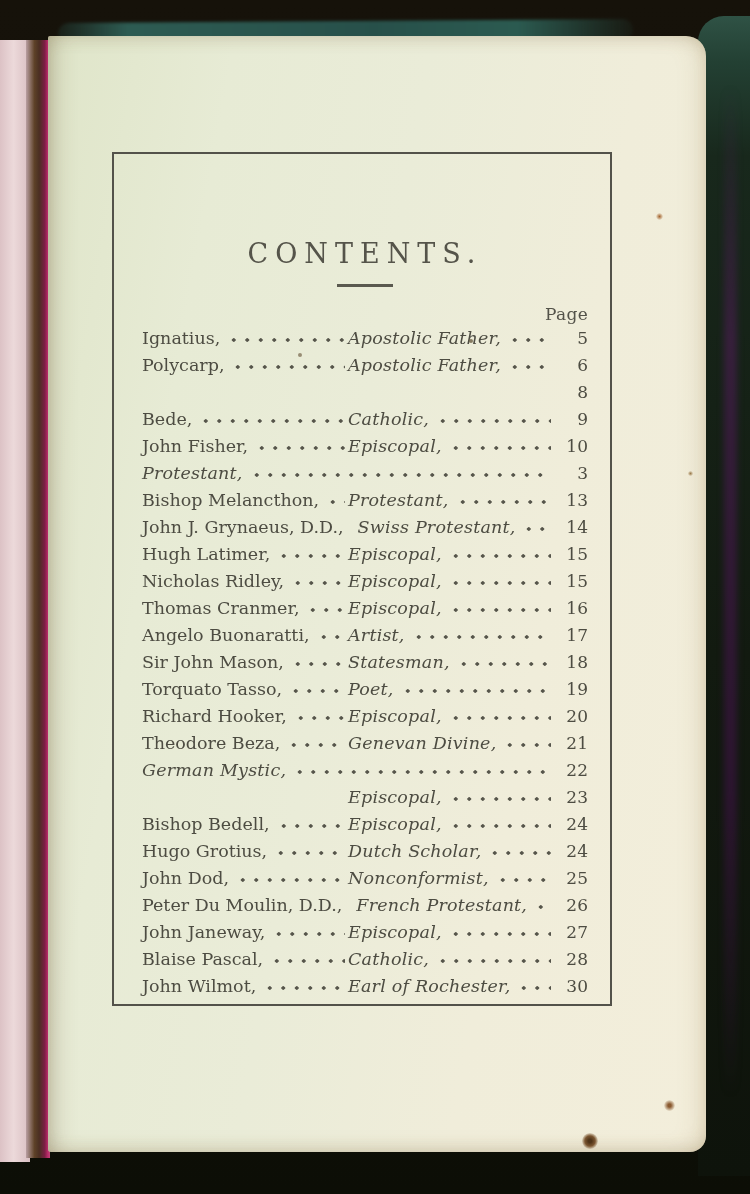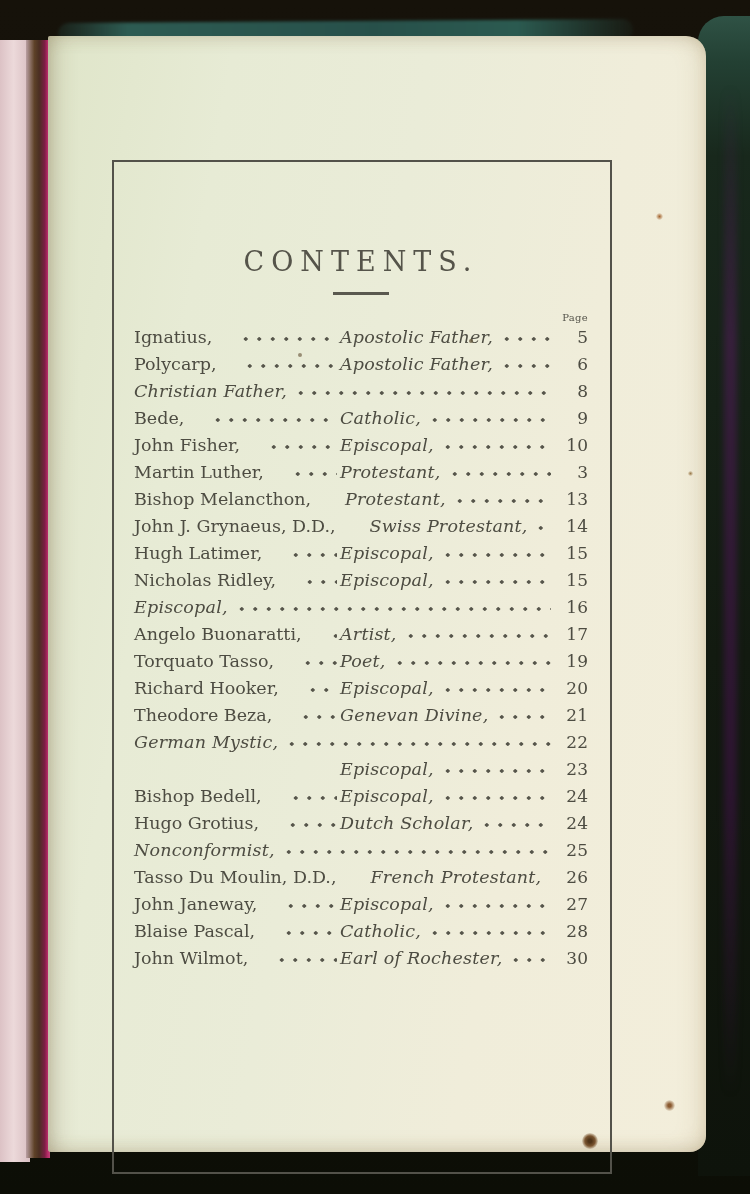--- a/index.html
+++ b/index.html
@@ -40,37 +40,37 @@
     position:absolute;left:48px;top:36px;width:658px;height:1116px;
     border-radius:2px 20px 16px 3px;
     background:linear-gradient(100deg,#dfe5c9 0%,#e7ebd5 22%,#eaecd8 45%,#f0eddA 70%,#f3eedb 100%);
     box-shadow:inset 16px 0 26px -14px rgba(90,62,32,.35),
                inset -12px 0 30px -14px rgba(140,108,52,.28),
                inset 0 -10px 24px -14px rgba(120,96,48,.25),
                inset 0 10px 22px -14px rgba(120,100,60,.2);
   }
   
   .frame{
-    position:absolute;left:64px;top:124px;width:500px;height:1014px;
+    position:absolute;left:64px;top:116px;width:500px;height:854px;
     border:2px solid #53524a;box-sizing:border-box;
-    padding:0 22px 0 20px;
+    padding:0 22px 0 28px;
   }
   .title{
     margin:84px 0 0;text-align:center;
     font-size:27px;font-weight:normal;letter-spacing:7px;
     color:#55544a;
   }
   .title-rule{width:56px;height:2.5px;background:#5a594f;margin:15px auto 0;}
   .page-label{
     margin:17px 0 2px;text-align:right;
-    font-size:10px;color:#54534a;letter-spacing:.3px;
+    font-size:17px;color:#54534a;letter-spacing:.3px;
   }
   .toc{color:#4d4c42;}
   .row{display:flex;height:27px;align-items:flex-start;font-size:17.5px;line-height:24px;}
-  .c1{display:flex;min-width:206px;flex:0 0 auto;gap:20px;}
+  .c1{display:flex;min-width:206px;flex:0 0 auto;}
   .c2{display:flex;flex:1 1 0;min-width:0;}
   .c3{width:34px;flex:0 0 auto;text-align:right;font-size:17px;}
   .name{white-space:nowrap;}
   .desc{white-space:nowrap;font-style:italic;letter-spacing:.2px;}
   .dots{
     flex:1 1 auto;min-width:6px;margin:0 3px 0 5px;align-self:stretch;
     background-image:radial-gradient(circle,rgba(77,76,66,.95) 1.5px,rgba(77,76,66,0) 2px);
     background-size:13.5px 6px;background-repeat:repeat-x;
     background-position:left 2px bottom 7px;
   }
@@ -124,21 +124,20 @@
     </span>
     <span class="c2">
       <span class="desc">Apostolic Father,</span>
       <span class="dots"></span>
     </span>
     <span class="c3">6</span>
   </div>
 
   <div class="row">
     <span class="c2">
-      <span class="desc">Christian Father,</span>
       <span class="dots"></span>
     </span>
     <span class="c3">8</span>
   </div>
 
   <div class="row">
     <span class="c1">
       <span class="name">Bede,</span>
       <span class="dots"></span>
     </span>
@@ -155,24 +154,20 @@
       <span class="dots"></span>
     </span>
     <span class="c2">
       <span class="desc">Episcopal,</span>
       <span class="dots"></span>
     </span>
     <span class="c3">10</span>
   </div>
 
   <div class="row">
-    <span class="c1">
-      <span class="name">Martin Luther,</span>
-      <span class="dots"></span>
-    </span>
     <span class="c2">
       <span class="desc">Protestant,</span>
       <span class="dots"></span>
     </span>
     <span class="c3">3</span>
   </div>
 
   <div class="row">
     <span class="c1">
       <span class="name">Bishop Melancthon,</span>
@@ -215,39 +210,54 @@
       <span class="dots"></span>
     </span>
     <span class="c2">
       <span class="desc">Episcopal,</span>
       <span class="dots"></span>
     </span>
     <span class="c3">15</span>
   </div>
 
   <div class="row">
+    <span class="c1">
+      <span class="name">Thomas Cranmer,</span>
+      <span class="dots"></span>
+    </span>
     <span class="c2">
       <span class="desc">Episcopal,</span>
       <span class="dots"></span>
     </span>
     <span class="c3">16</span>
   </div>
 
   <div class="row">
     <span class="c1">
       <span class="name">Angelo Buonaratti,</span>
       <span class="dots"></span>
     </span>
     <span class="c2">
       <span class="desc">Artist,</span>
       <span class="dots"></span>
     </span>
     <span class="c3">17</span>
   </div>
 
+  <div class="row">
+    <span class="c1">
+      <span class="name">Sir John Mason,</span>
+      <span class="dots"></span>
+    </span>
+    <span class="c2">
+      <span class="desc">Statesman,</span>
+      <span class="dots"></span>
+    </span>
+    <span class="c3">18</span>
+  </div>
 
   <div class="row">
     <span class="c1">
       <span class="name">Torquato Tasso,</span>
       <span class="dots"></span>
     </span>
     <span class="c2">
       <span class="desc">Poet,</span>
       <span class="dots"></span>
     </span>
@@ -315,30 +325,34 @@
       <span class="dots"></span>
     </span>
     <span class="c2">
       <span class="desc">Dutch Scholar,</span>
       <span class="dots"></span>
     </span>
     <span class="c3">24</span>
   </div>
 
   <div class="row">
+    <span class="c1">
+      <span class="name">John Dod,</span>
+      <span class="dots"></span>
+    </span>
     <span class="c2">
       <span class="desc">Nonconformist,</span>
       <span class="dots"></span>
     </span>
     <span class="c3">25</span>
   </div>
 
   <div class="row">
     <span class="c1">
-      <span class="name">Tasso Du Moulin, D.D.,</span>
+      <span class="name">Peter Du Moulin, D.D.,</span>
       <span class="dots"></span>
     </span>
     <span class="c2">
       <span class="desc">French Protestant,</span>
       <span class="dots"></span>
     </span>
     <span class="c3">26</span>
   </div>
 
   <div class="row">

